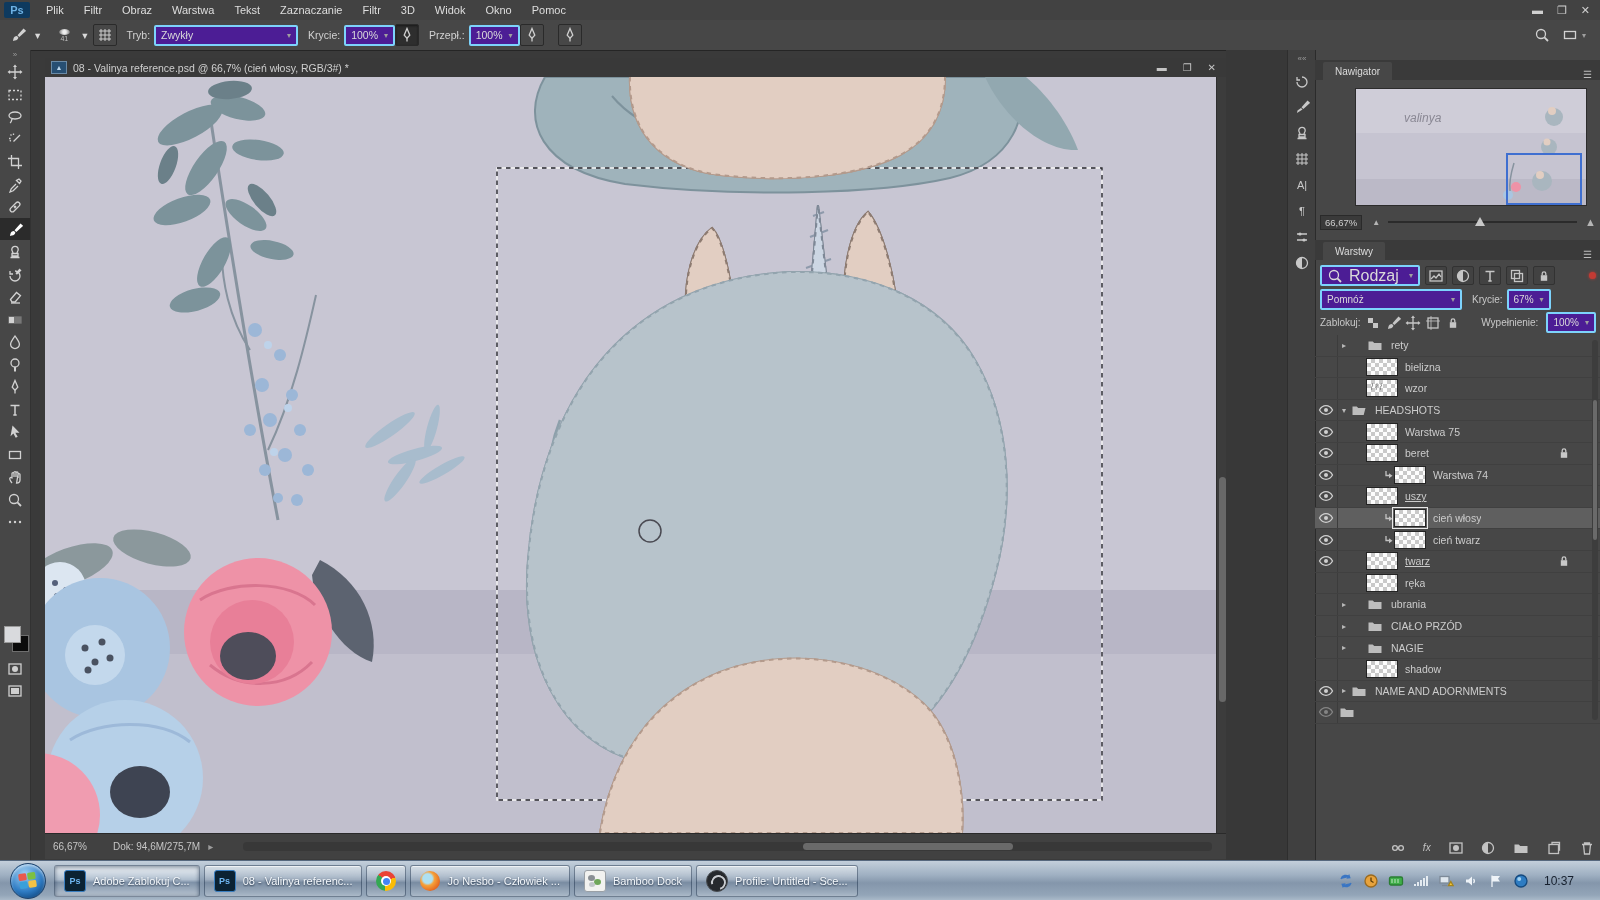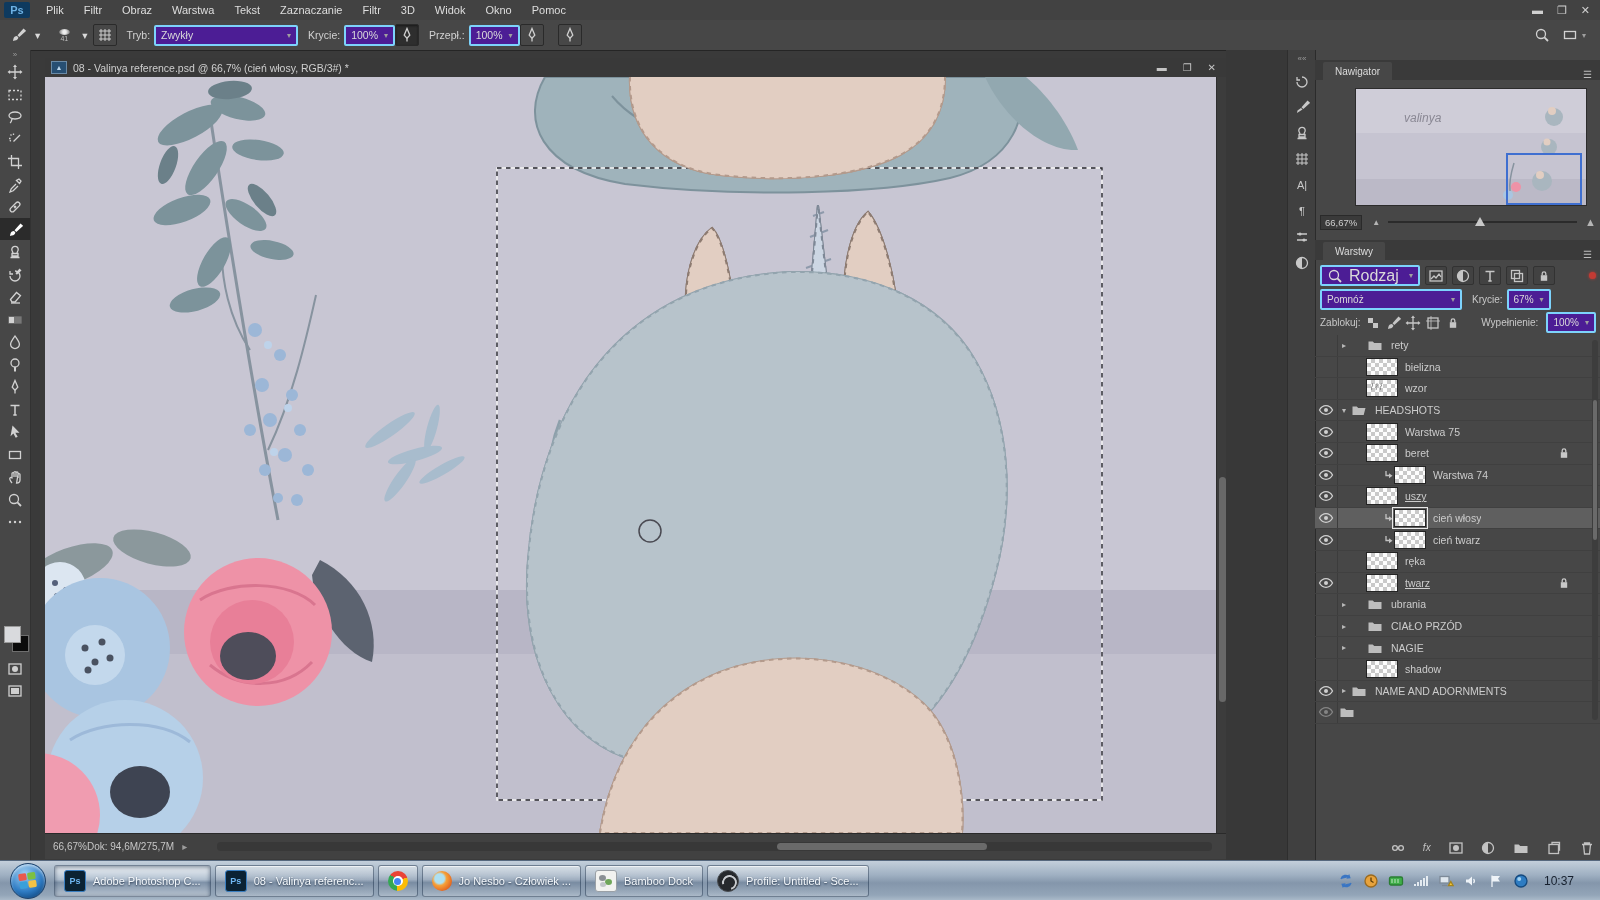--- a/index.html
+++ b/index.html
@@ -559,21 +559,21 @@
   <circle cx="650" cy="531" r="11" fill="none" stroke="#4a4a52" stroke-width="1.5"></circle>
 </svg>
 </div>
 
 <div id="vscroll" class="abs">
   <div class="abs thumb"></div>
 </div>
 
 <div id="doc-bottom" class="abs">
   <span style="margin-left:8px">66,67%</span>
-  <span style="">Dok: 94,6M/275,7M</span>
+  <span style="margin-left:26px">Dok: 94,6M/275,7M</span>
   <span style="margin-left:8px;color:#9c9c9c">▸</span>
   <div id="hscroll-track">
     <div id="hscroll-thumb"></div>
   </div>
   <div style="width:14px"></div>
 </div>
 
 <div id="panel-gap" class="abs"></div>
 <div id="panel-strip" class="abs">
     <div style="height:18px;text-align:center;font-size:8px;color:#9a9a9a;line-height:18px">««</div>
@@ -877,42 +877,42 @@
       <span style="width:32px;flex:none"></span>
       <span class="clip-ico"><svg class="ic" width="16" height="16" viewBox="0 0 16 16">
           <path d="M4 4v4.5h3" stroke="currentColor"></path>
           <path d="M7 6.3L10.5 8.8 7 11.3z" fill="currentColor" stroke="none"></path>
         </svg></span>
       <span class="lthumb"></span>
     <span class="lname">cień twarz</span>
     </div>
     <div class="lrow">
     <span class="eye-cell">
-        <span class="hidden-eye"></span>
-      </span>
-      <span class="expander"></span>
-      <span style="width:16px;flex:none"></span>
-      <span class="lthumb"></span>
-    <span class="lname">ręka</span>
-    </div>
-    <div class="lrow">
-    <span class="eye-cell">
         <span><svg class="ic" width="16" height="16" viewBox="0 0 16 16">
             <path d="M1.5 8C3 5.2 5.5 3.7 8 3.7S13 5.2 14.5 8C13 10.8 10.5 12.3 8 12.3S3 10.8 1.5 8z" stroke="currentColor"></path>
             <circle cx="8" cy="8" r="2" fill="currentColor" stroke="none"></circle>
           </svg></span>
       </span>
       <span class="expander"></span>
       <span style="width:16px;flex:none"></span>
       <span class="lthumb"></span>
     <span class="lname u">twarz</span>
       <span class="lock-right"><svg class="ic" width="16" height="16" viewBox="0 0 16 16">
           <rect x="4.8" y="7.2" width="6.4" height="5.6" fill="currentColor" stroke="none"></rect>
           <path d="M6.2 7.2V5.6a1.8 1.8 0 013.6 0v1.6" stroke="currentColor"></path>
         </svg></span>
+    </div>
+    <div class="lrow">
+    <span class="eye-cell">
+        <span class="hidden-eye"></span>
+      </span>
+      <span class="expander"></span>
+      <span style="width:16px;flex:none"></span>
+      <span class="lthumb"></span>
+    <span class="lname">ręka</span>
     </div>
     <div class="lrow">
     <span class="eye-cell">
         <span class="hidden-eye"></span>
       </span>
       <span class="expander">▸</span>
       <span style="width:16px;flex:none"></span>
       <span class="folder-ico">
         <svg class="ic" width="16" height="16" viewBox="0 0 16 16">
           <path d="M1.5 4.5h4.2L7.2 6h7.3v7H1.5z" fill="currentColor" stroke="none"></path>
@@ -1020,21 +1020,21 @@
     <div class="orb-flag">
       <i style="background:#e9594d"></i>
         <i style="background:#7cc043"></i>
         <i style="background:#3aa0da"></i>
         <i style="background:#f4c244"></i>
     </div>
   </div>
   <div id="task-buttons" class="flex">
       <div class="task-btn active">
      <span class="tb-ico tb-ps">Ps</span>
-        <span class="lbl">Adobe Photoshop C...</span>
+        <span class="lbl">Adobe Zablokuj C...</span>
       </div>
       <div class="task-btn">
      <span class="tb-ico tb-ps">Ps</span>
         <span class="lbl">08 - Valinya referenc...</span>
       </div>
       <div class="task-btn">
      <span class="tb-ico tb-chrome"></span>
       </div>
       <div class="task-btn">
      <span class="tb-ico tb-firefox"></span>

